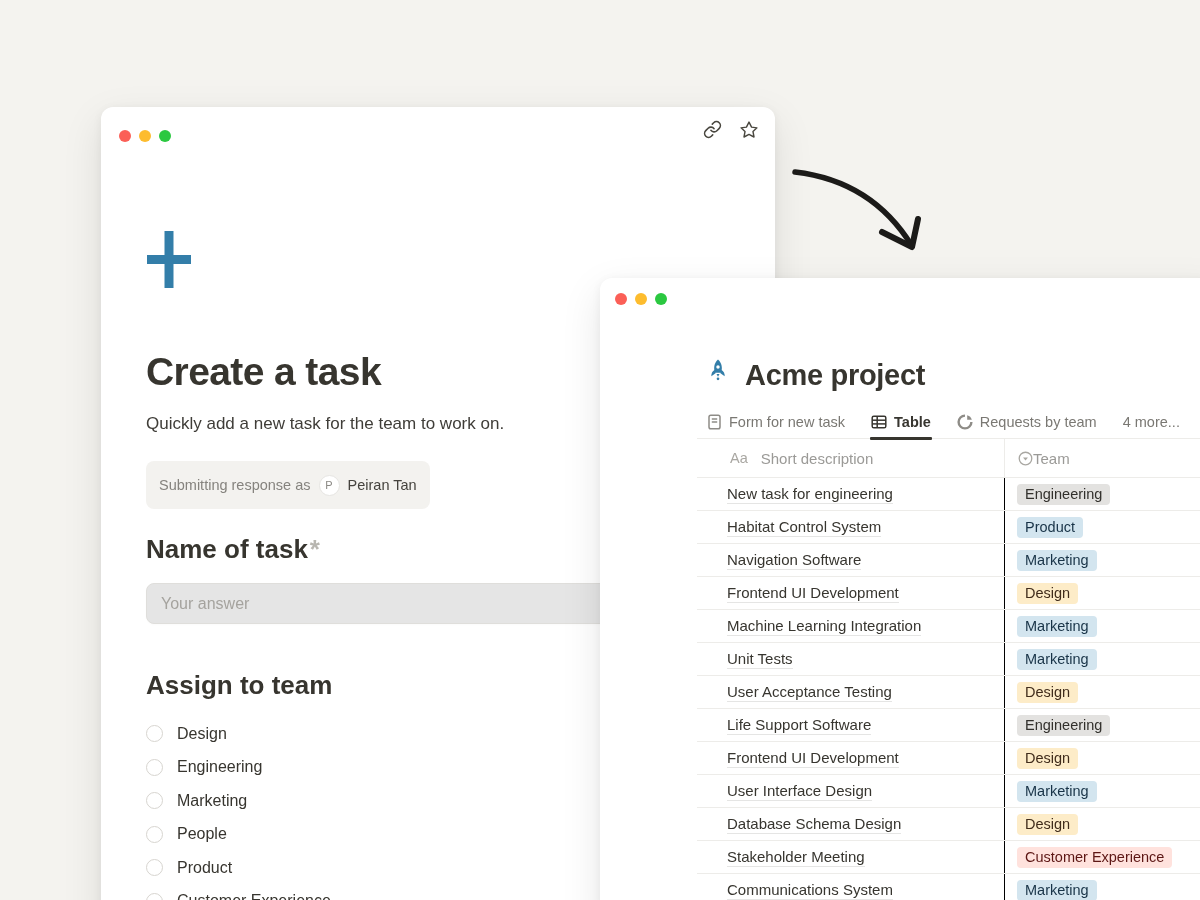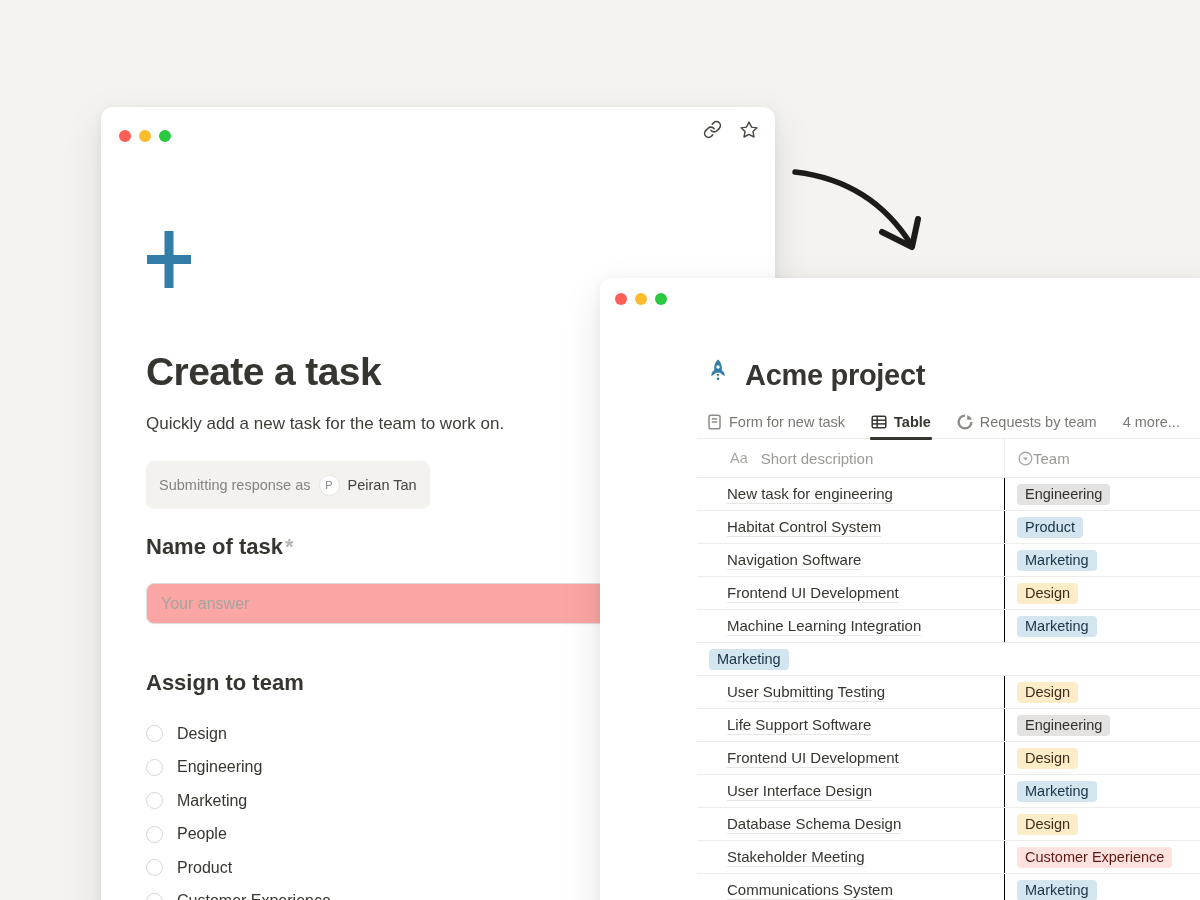--- a/index.html
+++ b/index.html
@@ -40,31 +40,31 @@
     background:#F3F2EF; font-size:14.5px;
   }
   .chip .prefix { color:#85837E; }
   .chip .user { color:#45433E; }
   .avatar {
     width:21px; height:21px; border-radius:50%;
     background:#FFFFFF; border:1px solid #E6E5E2;
     display:inline-flex; align-items:center; justify-content:center;
     font-size:11px; color:#8A8883;
   }
-  .field-label { position:absolute; left:45px; font-size:22px; font-weight:700; color:#37352F; }
+  .field-label { position:absolute; left:45px; font-size:26px; font-weight:700; color:#37352F; }
   .label-name { top:427px; }
   .label-assign { top:563px; }
   .req { color:#B8B6B0; font-weight:700; margin-left:2px; }
   .task-input {
     position:absolute; left:45px; top:476px;
     width:560px; height:41px;
     border:1px solid #DFDEDB; border-radius:8px;
     padding:0 14px; font-size:16px; color:#37352F;
     font-family:"Liberation Sans","DejaVu Sans",sans-serif;
-    background:#fca5a5; outline:none;
+    background:#e5e5e5; outline:none;
     box-shadow:0 1px 2px rgba(0,0,0,0.02);
   }
   .task-input::placeholder { color:#A5A39E; }
   .options { position:absolute; left:45px; top:610px; }
   .option { height:33.5px; display:flex; align-items:center; gap:14px; cursor:pointer; }
   .radio {
     width:17px; height:17px; border-radius:50%;
     border:1.5px solid #D7D5D0; background:#FFFFFF; flex:none;
   }
   .option-label { font-size:16px; color:#37352F; }
@@ -293,27 +293,30 @@
     </div>
     <div class="trow">
       <div class="td-desc">
           <span>Machine Learning Integration</span>
         </div>
       <div class="td-team">
           <span class="tag" data-color="blue">Marketing</span>
         </div>
     </div>
     <div class="trow">
-      <div class="td-team">
-          <span class="tag" data-color="blue">Marketing</span>
-        </div>
-    </div>
-    <div class="trow">
-      <div class="td-desc">
-          <span>User Submitting Testing</span>
+      <div class="td-desc">
+          <span>Unit Tests</span>
+        </div>
+      <div class="td-team">
+          <span class="tag" data-color="blue">Marketing</span>
+        </div>
+    </div>
+    <div class="trow">
+      <div class="td-desc">
+          <span>User Acceptance Testing</span>
         </div>
       <div class="td-team">
           <span class="tag" data-color="yellow">Design</span>
         </div>
     </div>
     <div class="trow">
       <div class="td-desc">
           <span>Life Support Software</span>
         </div>
       <div class="td-team">

